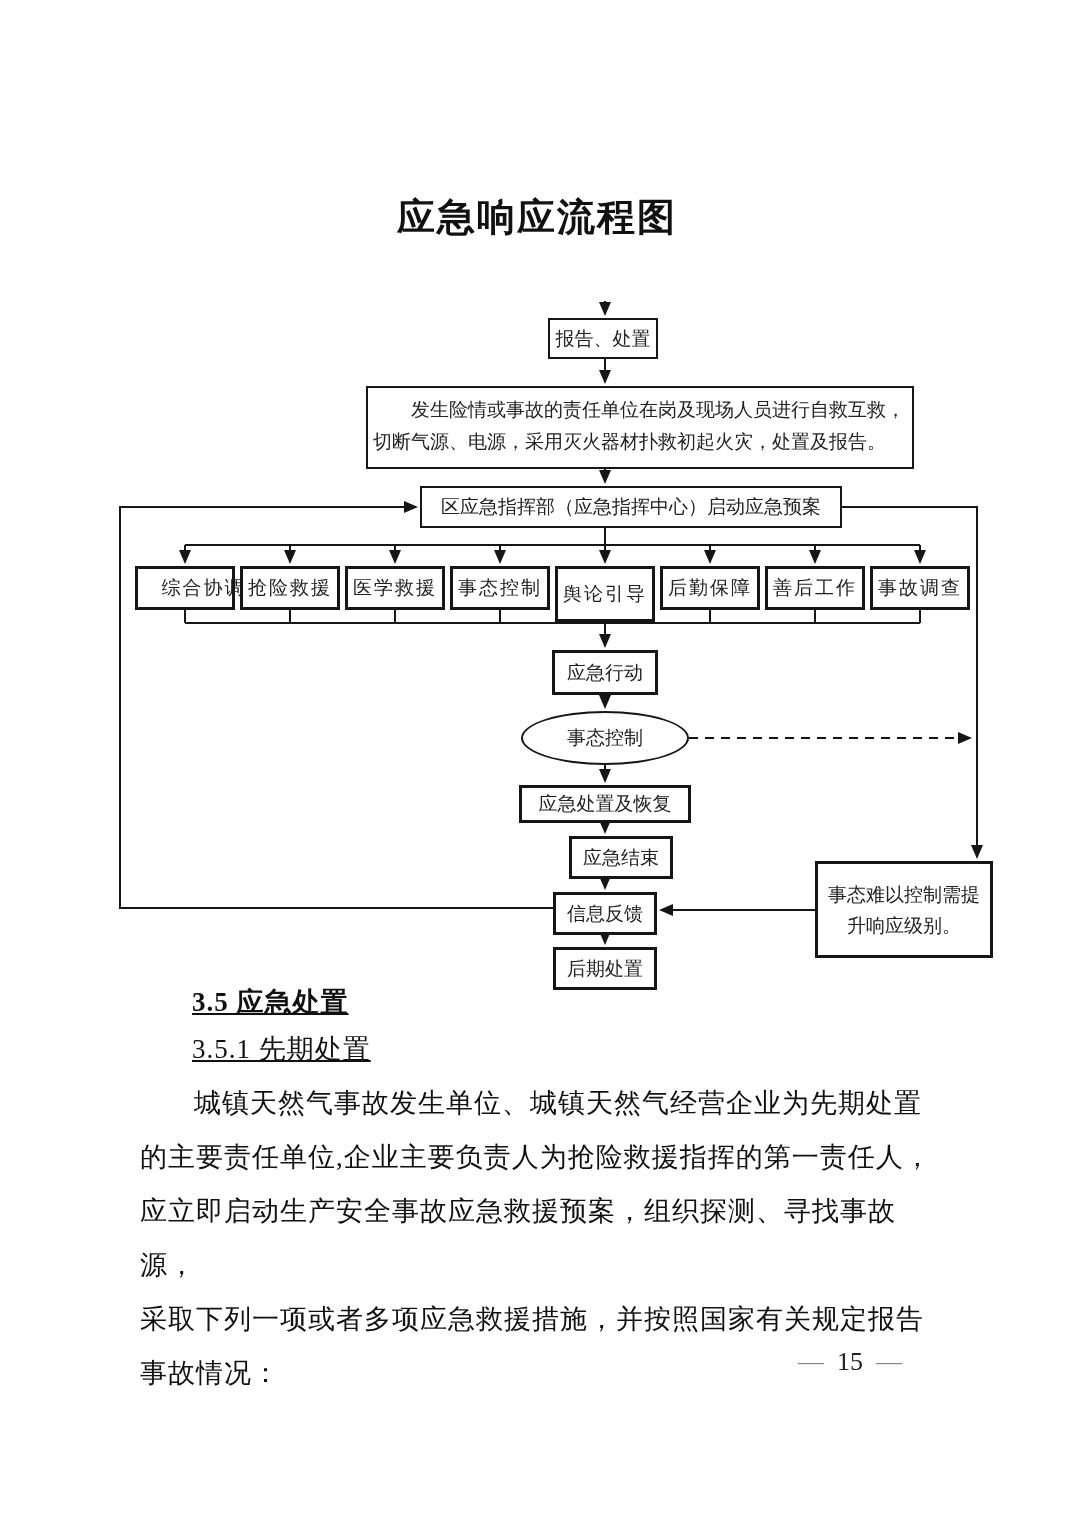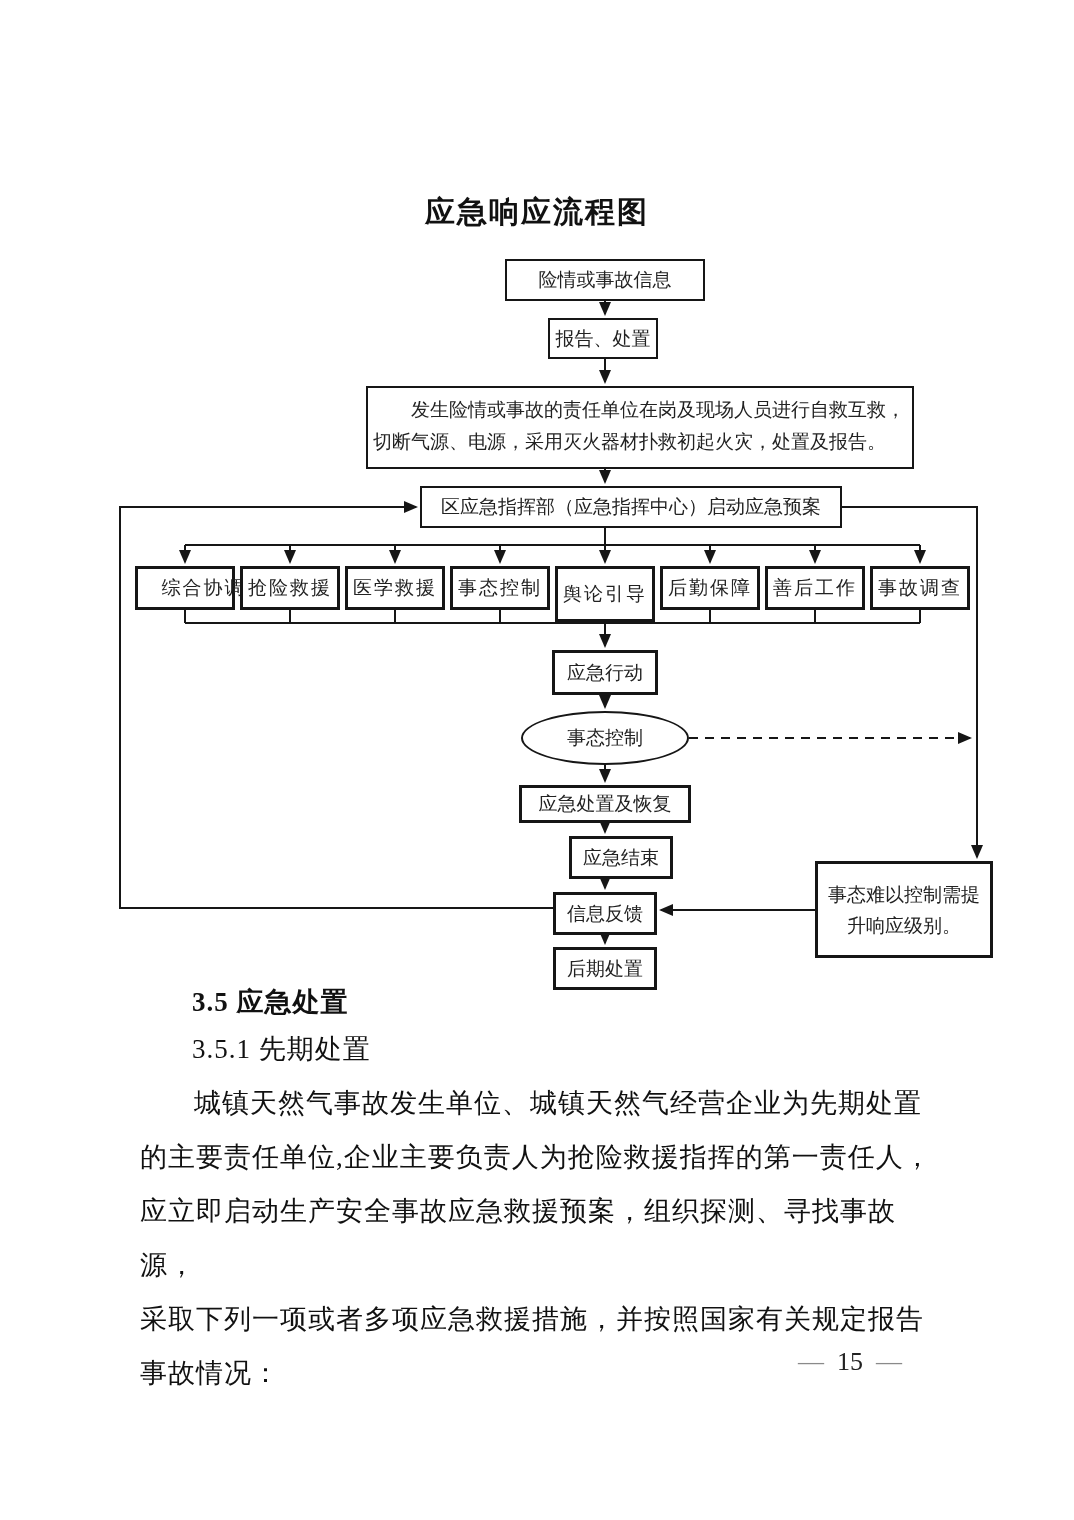--- a/index.html
+++ b/index.html
@@ -9,21 +9,21 @@
     margin:0 auto;
     background:#ffffff;
     font-family:"Liberation Serif","DejaVu Serif",serif;
     color:#1a1a1a;
     overflow:hidden;
   }
   .doc-title{
     position:absolute;left:0;top:192px;width:1074px;
     text-align:center;
     font-family:"Liberation Sans","DejaVu Sans",sans-serif;
-    font-weight:bold;font-size:30px;letter-spacing:2px;
+    font-weight:bold;font-size:38px;letter-spacing:2px;
     color:#111;
   }
   .fc-svg{position:absolute;left:0;top:0;}
   .fc-node{
     position:absolute;
     box-sizing:border-box;
     background:#fff;
     border:2px solid #161616;
     display:flex;align-items:center;justify-content:center;
     font-size:19px;line-height:1.35;
@@ -44,21 +44,21 @@
     display:flex;align-items:center;justify-content:center;
     font-size:19px;color:#222;
   }
   .fc-node.esc{
     white-space:normal;padding:0 9px;font-size:19px;line-height:31px;
     word-break:break-all;
   }
   .fc-node.grp{letter-spacing:2px;}
   .sec-heading{
     position:absolute;left:192px;
-    font-size:27px;color:#111;letter-spacing:1px;
+    font-size:27px;color:#111;letter-spacing:1px;text-decoration:underline;
   }
   .sec-heading.h1{top:984px;font-weight:600;}
   .sec-heading.h2{top:1031px;font-weight:500;}
   .body-para{
     position:absolute;left:140px;top:1076px;width:805px;
     font-size:27px;line-height:54px;color:#111;
     letter-spacing:1px;
   }
   .body-para .pline{word-break:break-all;}
   .body-para .pline.indent{text-indent:54px;}
@@ -117,21 +117,20 @@
       <path d="M689 738 H970" stroke-dasharray="9 7" marker-end="url(#arr)"></path>
 
       <path d="M842 507 H977 V857" marker-end="url(#arr)"></path>
 
       <path d="M815 910 H661" marker-end="url(#arr)"></path>
 
       <path d="M553 908 H120 V507 H416" marker-end="url(#arr)"></path>
     </g>
   </svg>
 
-  <div class="fc-node" style="left:505px;top:259px;width:200px;height:42px;">险情或事故信息</div>
 
   <div class="fc-node" style="left:548px;top:318px;width:110px;height:41px;">报告、处置</div>
 
   <div class="fc-node wide" style="left:366px;top:386px;width:548px;height:83px;">
     <div class="ln indent">发生险情或事故的责任单位在岗及现场人员进行自救互救，</div>
     <div class="ln">切断气源、电源，采用灭火器材扑救初起火灾，处置及报告。</div>
   </div>
 
   <div class="fc-node" style="left:420px;top:486px;width:422px;height:42px;">区应急指挥部（应急指挥中心）启动应急预案</div>
 

